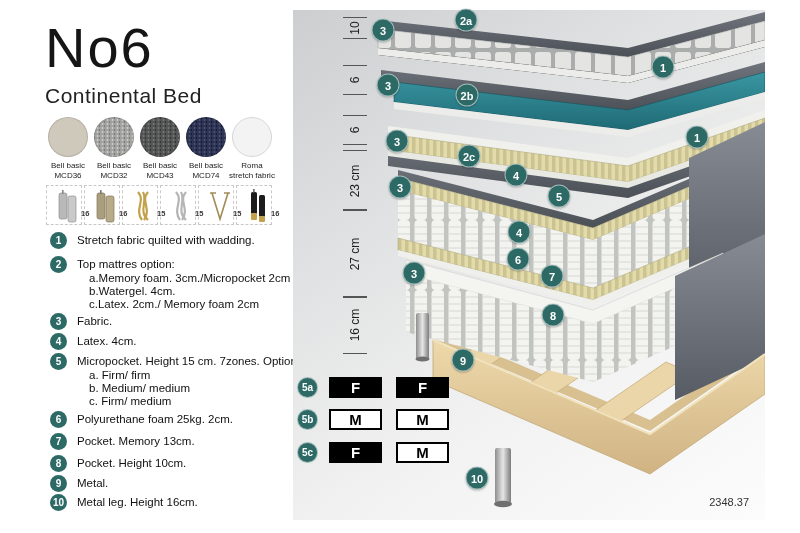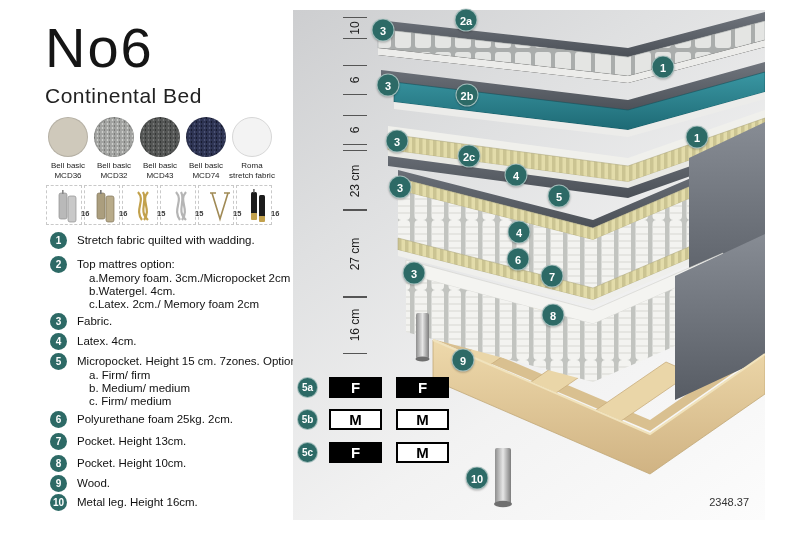--- a/index.html
+++ b/index.html
@@ -184,29 +184,29 @@
         <div class="lg-sub">b. Medium/ medium</div>
         <div class="lg-sub">c. Firm/ medium</div>
       </div>
     </div>
     <div class="lg-item mb5">
       <div class="lg-num">6</div>
       <div class="lg-text">Polyurethane foam 25kg. 2cm.</div>
     </div>
     <div class="lg-item mb5">
       <div class="lg-num">7</div>
-      <div class="lg-text">Pocket. Height 13cm.</div>
+      <div class="lg-text">Pocket. Memory 13cm.</div>
     </div>
     <div class="lg-item mb3">
       <div class="lg-num">8</div>
       <div class="lg-text">Pocket. Height 10cm.</div>
     </div>
     <div class="lg-item mb2">
       <div class="lg-num">9</div>
-      <div class="lg-text">Wood.</div>
+      <div class="lg-text">Metal.</div>
     </div>
     <div class="lg-item">
       <div class="lg-num">10</div>
       <div class="lg-text">Metal leg. Height 16cm.</div>
     </div>
   </div>
 
   <div class="panel">
 
     <svg class="art" width="472" height="510" viewBox="0 0 472 510">

